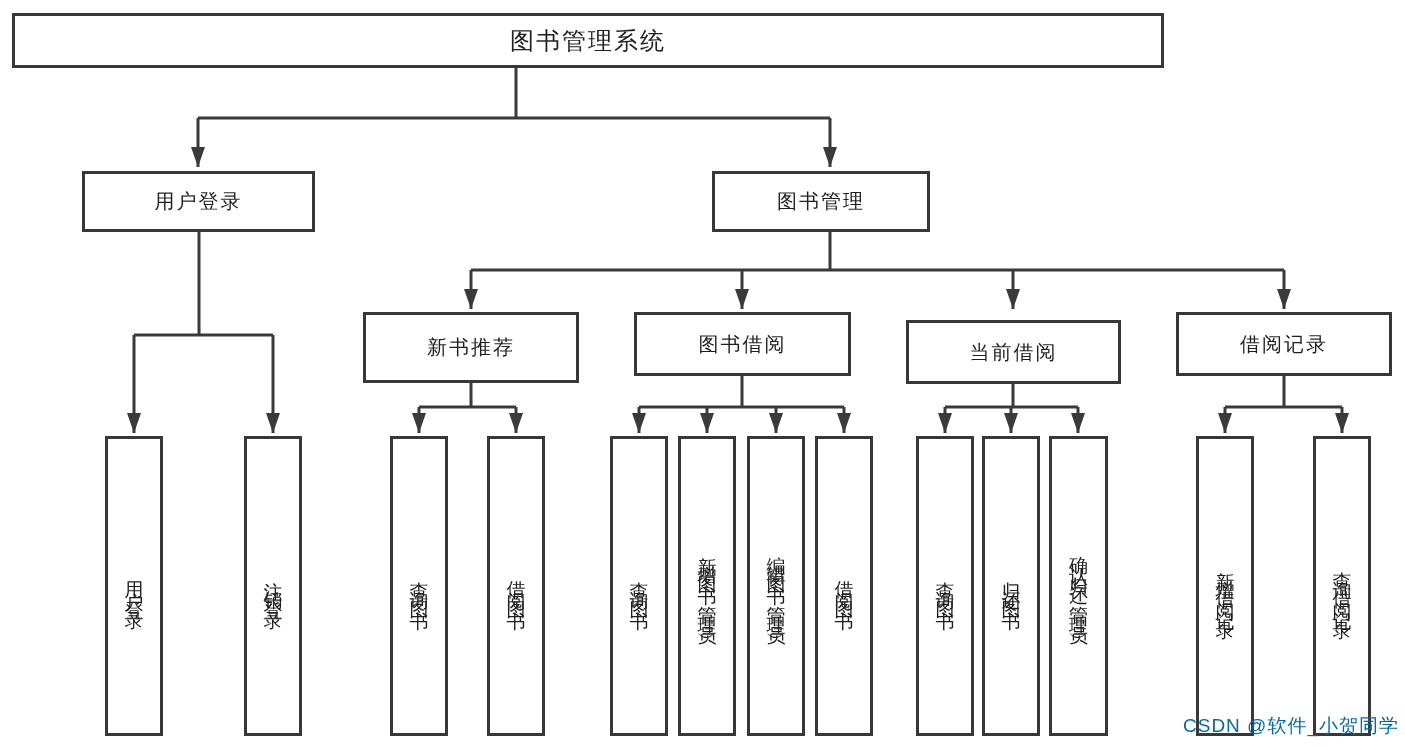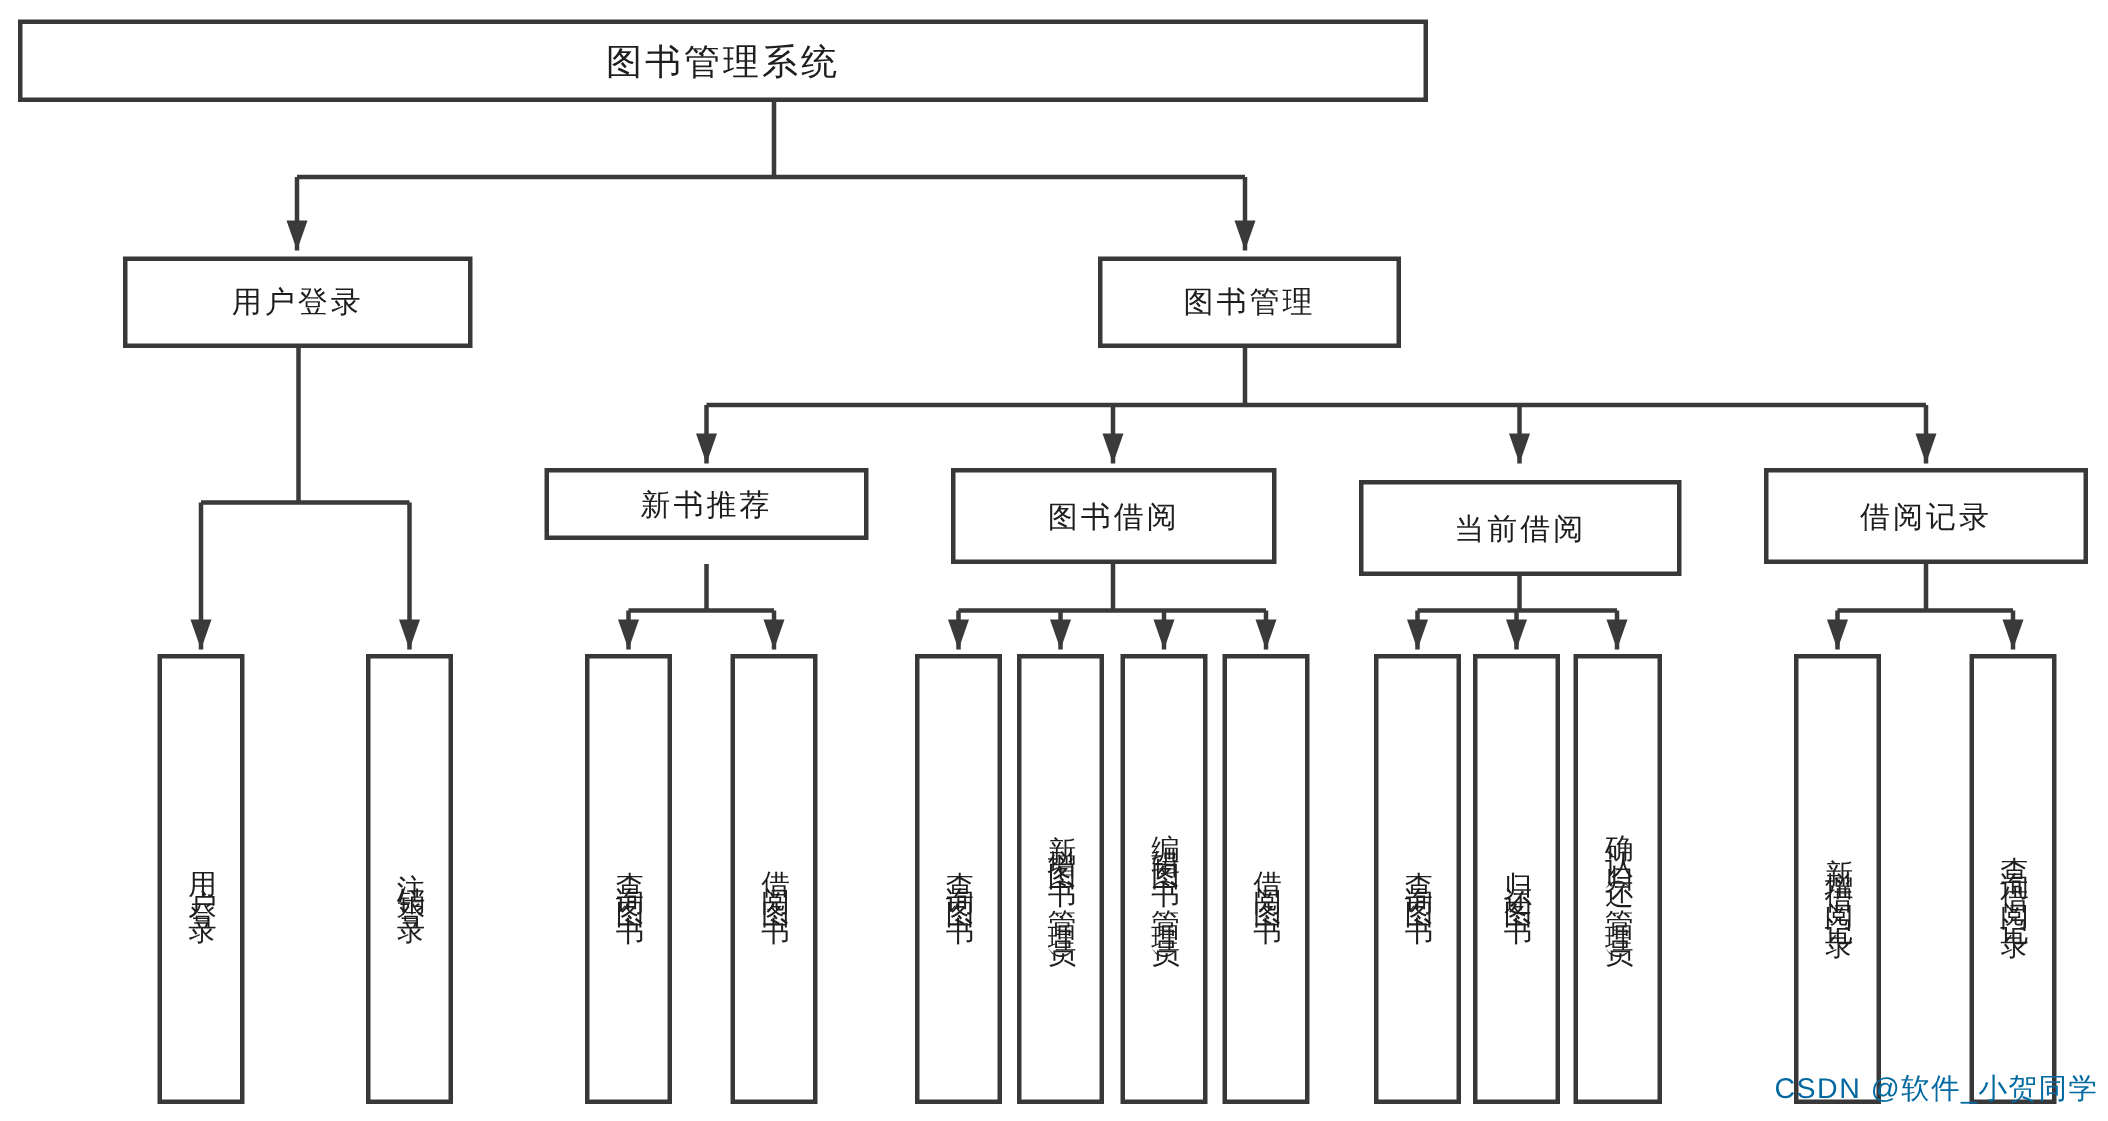--- a/index.html
+++ b/index.html
@@ -87,32 +87,32 @@
       <line x1="945" y1="407" x2="945" y2="433" marker-end="url(#arrow)"></line>
       <line x1="1011" y1="407" x2="1011" y2="433" marker-end="url(#arrow)"></line>
       <line x1="1078" y1="407" x2="1078" y2="433" marker-end="url(#arrow)"></line>
 
       <path d="M1284,376 V407 M1225,407 H1342"></path>
       <line x1="1225" y1="407" x2="1225" y2="433" marker-end="url(#arrow)"></line>
       <line x1="1342" y1="407" x2="1342" y2="433" marker-end="url(#arrow)"></line>
     </g>
   </svg>
 
-  <div class="box root-label" style="left:12px; top:13px; width:940px; height:55px;font-family:Liberation Serif, serif;">
+  <div class="box root-label" style="left:12px; top:13px; width:1152px; height:55px;font-family:Liberation Serif, serif;">
     <span>图书管理系统</span>
   </div>
 
   <div class="box hlabel" style="left:82px; top:171px; width:233px; height:61px;">
     <span>用户登录</span>
   </div>
-  <div class="box hlabel" style="left:712px; top:171px; width:202px; height:61px;margin-left:20px;">
+  <div class="box hlabel" style="left:712px; top:171px; width:218px; height:61px;">
     <span>图书管理</span>
   </div>
 
-  <div class="box hlabel" style="left:363px; top:312px; width:216px; height:48px;">
+  <div class="box hlabel" style="left:363px; top:312px; width:216px; height:71px;">
     <span>新书推荐</span>
   </div>
   <div class="box hlabel" style="left:634px; top:312px; width:217px; height:64px;justify-content:center;">
     <span>图书借阅</span>
   </div>
   <div class="box hlabel" style="left:906px; top:320px; width:215px; height:64px;">
     <span>当前借阅</span>
   </div>
   <div class="box hlabel" style="left:1176px; top:312px; width:216px; height:64px;">
     <span>借阅记录</span>

